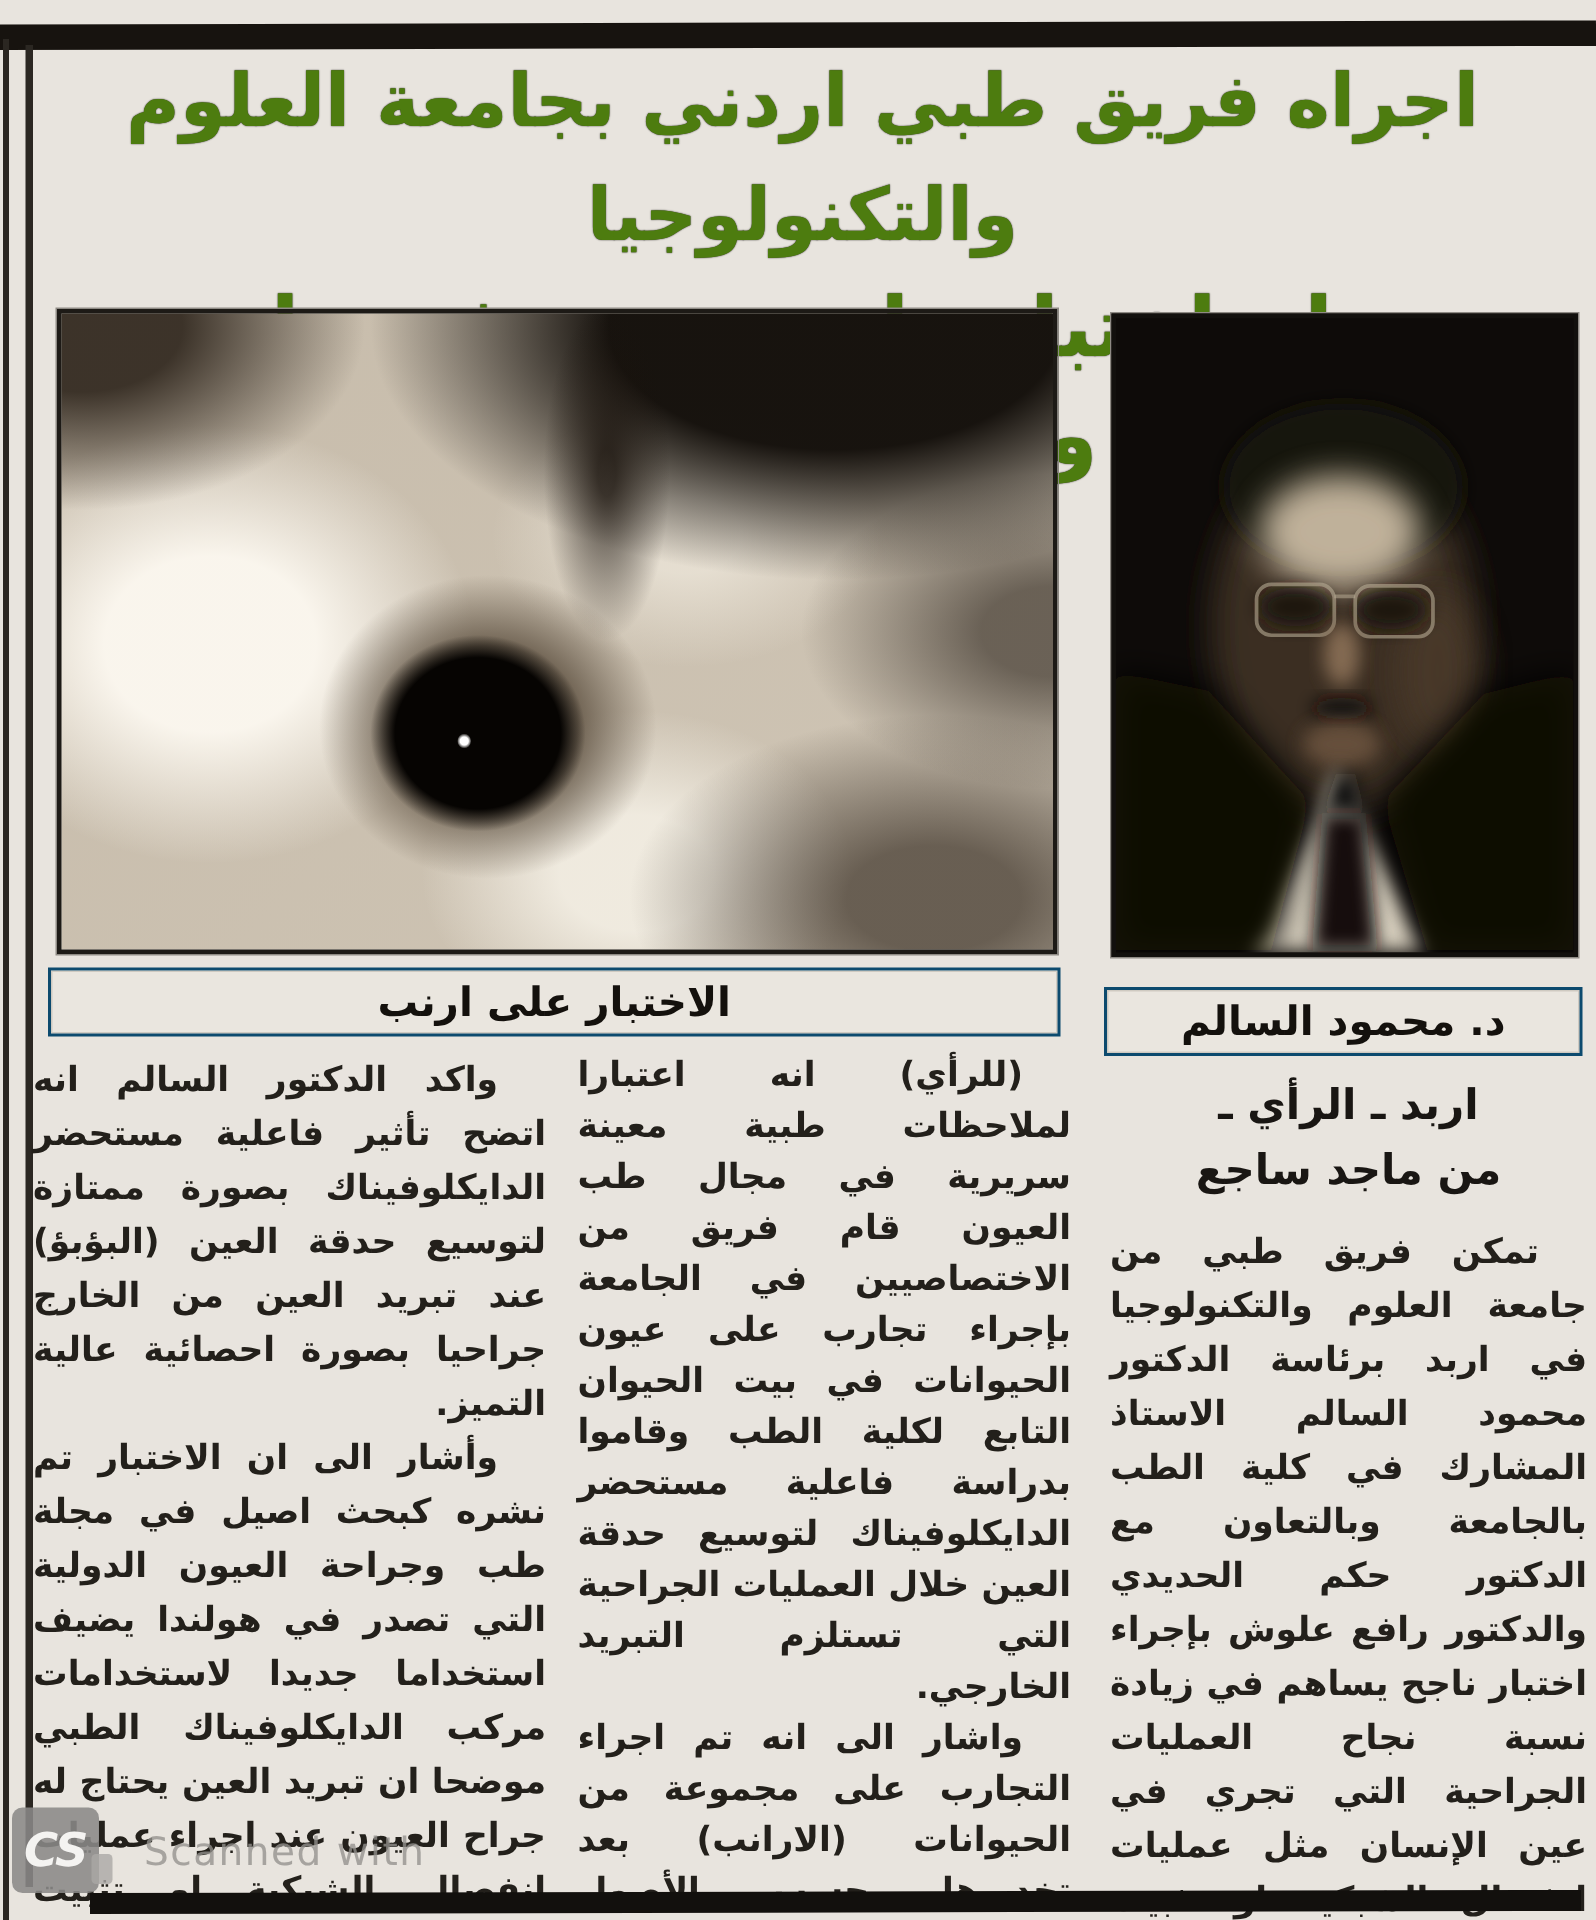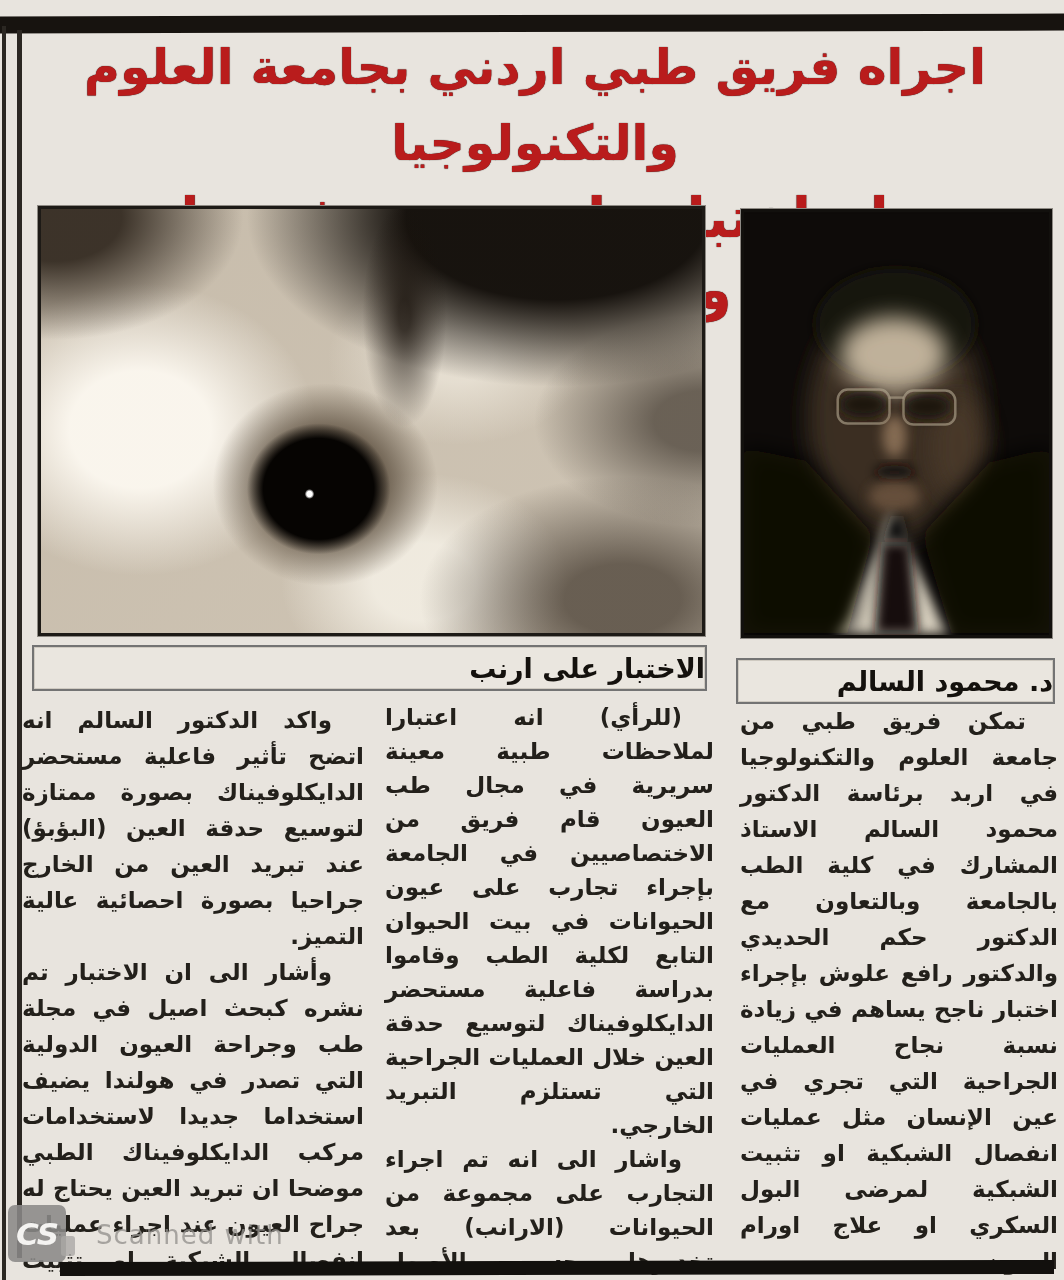--- a/index.html
+++ b/index.html
@@ -9,21 +9,21 @@
     font-family:"DejaVu Sans",sans-serif;
     -webkit-font-smoothing:antialiased;
   }
   
   .topbar{position:absolute;left:0;top:15px;width:1064px;height:17px;background:#17130f;transform:rotate(-0.15deg);}
   .vline-a{position:absolute;left:2px;top:26px;width:4px;height:1254px;background:#2b2722;}
   .vline-b{position:absolute;left:17px;top:30px;width:5px;height:1228px;background:#2b2722;}
   .bottombar{position:absolute;left:60px;top:1261px;width:994px;height:14px;background:#12100d;transform:rotate(-0.12deg);}
 
   
-  .headline{position:absolute;top:30px;left:34px;right:28px;direction:rtl;text-align:center;color:#b91c1c;font-weight:bold;}
+  .headline{position:absolute;top:30px;left:34px;right:28px;direction:rtl;text-align:center;color:#4d7c0f;font-weight:bold;}
   .hl1{font-size:49px;line-height:76px;letter-spacing:-1px;text-shadow:0 0 1px #0d0b09;}
   .hl2{font-size:55px;line-height:72px;letter-spacing:-1px;text-shadow:0 0 1px #0d0b09;}
 
   
   .photo-eye{
     position:absolute;left:38px;top:206px;width:661px;height:424px;margin:0;
     border:3px solid #1d1a16;box-shadow:0 0 0 1px #8e8a84;
     background:
       radial-gradient(ellipse 92px 84px at 42% 66%, #060402 0%, #060402 60%, rgba(6,4,2,0) 78%),
       radial-gradient(ellipse 150px 135px at 43% 65%, rgba(95,82,66,0.85) 40%, rgba(95,82,66,0) 75%),
@@ -39,21 +39,21 @@
   }
   .pupil-glint{position:absolute;left:calc(42% - 14px);top:calc(66% + 0px);width:9px;height:10px;border-radius:50%;
     background:radial-gradient(circle,#fff 0 40%,rgba(255,255,255,0) 75%);}
 
   
   .photo-portrait{position:absolute;left:741px;top:209px;width:305px;height:423px;margin:0;
     border:3px solid #12100d;box-shadow:0 0 0 1px #8e8a84;background:#0e0b09;overflow:hidden;}
   .photo-portrait svg{display:block;}
 
   
-  .cap{position:absolute;border:2px solid #737373;background:#eae6df;display:flex;align-items:center;
+  .cap{position:absolute;border:2px solid #0c4a6e;background:#eae6df;display:flex;align-items:center;justify-content:center;
        direction:rtl;font-weight:bold;font-size:27px;color:#14110d;box-shadow:inset 0 0 0 1px #cfcac1;}
   .cap-eye{left:32px;top:645px;width:671px;height:42px;}
   .cap-portrait{left:736px;top:647px;width:315px;height:42px;margin-top:11px;}
 
   
   .col{position:absolute;direction:rtl;text-align:justify;color:#23201b;font-weight:bold;}
   .col p{margin:0;text-indent:32px;}
   .col-right{left:740px;top:703px;width:318px;font-size:23px;line-height:36px;}
   .col-middle{left:385px;top:700px;width:329px;font-size:23px;line-height:34px;}
   .col-left{left:22px;top:702px;width:342px;font-size:23px;line-height:36px;}
@@ -116,20 +116,24 @@
     <polygon points="138,330 167,330 175,422 131,422" fill="#14100c" filter="url(#b1)"></polygon>
     <polygon points="0,422 0,235 62,248 130,322 104,422" fill="#090705" filter="url(#b2)"></polygon>
     <polygon points="306,422 306,235 246,250 178,322 208,422" fill="#090705" filter="url(#b2)"></polygon>
   </svg>
 </figure>
 <div class="cap cap-portrait">
   <span>د. محمود السالم</span>
 </div>
 
 <section class="col col-right">
+  <div class="byline">
+    <div>اربد ـ الرأي ـ</div>
+    <div>من ماجد ساجع</div>
+  </div>
   <p>تمكن فريق طبي من جامعة العلوم والتكنولوجيا في اربد برئاسة الدكتور محمود السالم الاستاذ المشارك في كلية الطب بالجامعة وبالتعاون مع الدكتور حكم الحديدي والدكتور رافع علوش بإجراء اختبار ناجح يساهم في زيادة نسبة نجاح العمليات الجراحية التي تجري في عين الإنسان مثل عمليات انفصال الشبكية او تثبيت الشبكية لمرضى البول السكري او علاج اورام العيون.</p>
 
 </section>
 
 <section class="col col-middle">
   <p>(للرأي) انه اعتبارا لملاحظات طبية معينة سريرية في مجال طب العيون قام فريق من الاختصاصيين في الجامعة بإجراء تجارب على عيون الحيوانات في بيت الحيوان التابع لكلية الطب وقاموا بدراسة فاعلية مستحضر الدايكلوفيناك لتوسيع حدقة العين خلال العمليات الجراحية التي تستلزم التبريد الخارجي.</p>
   <p>واشار الى انه تم اجراء التجارب على مجموعة من الحيوانات (الارانب) بعد تخديرها حسب الأصول العلمية موضحا ان الدراسة عبارة عن تجربة طبية مزدوجة ومموهة ومسيطر عليها علميا بمعنى ان جميع العوامل المتغيرة اخذت في الحسبان.</p>
 </section>
 
 <section class="col col-left">

